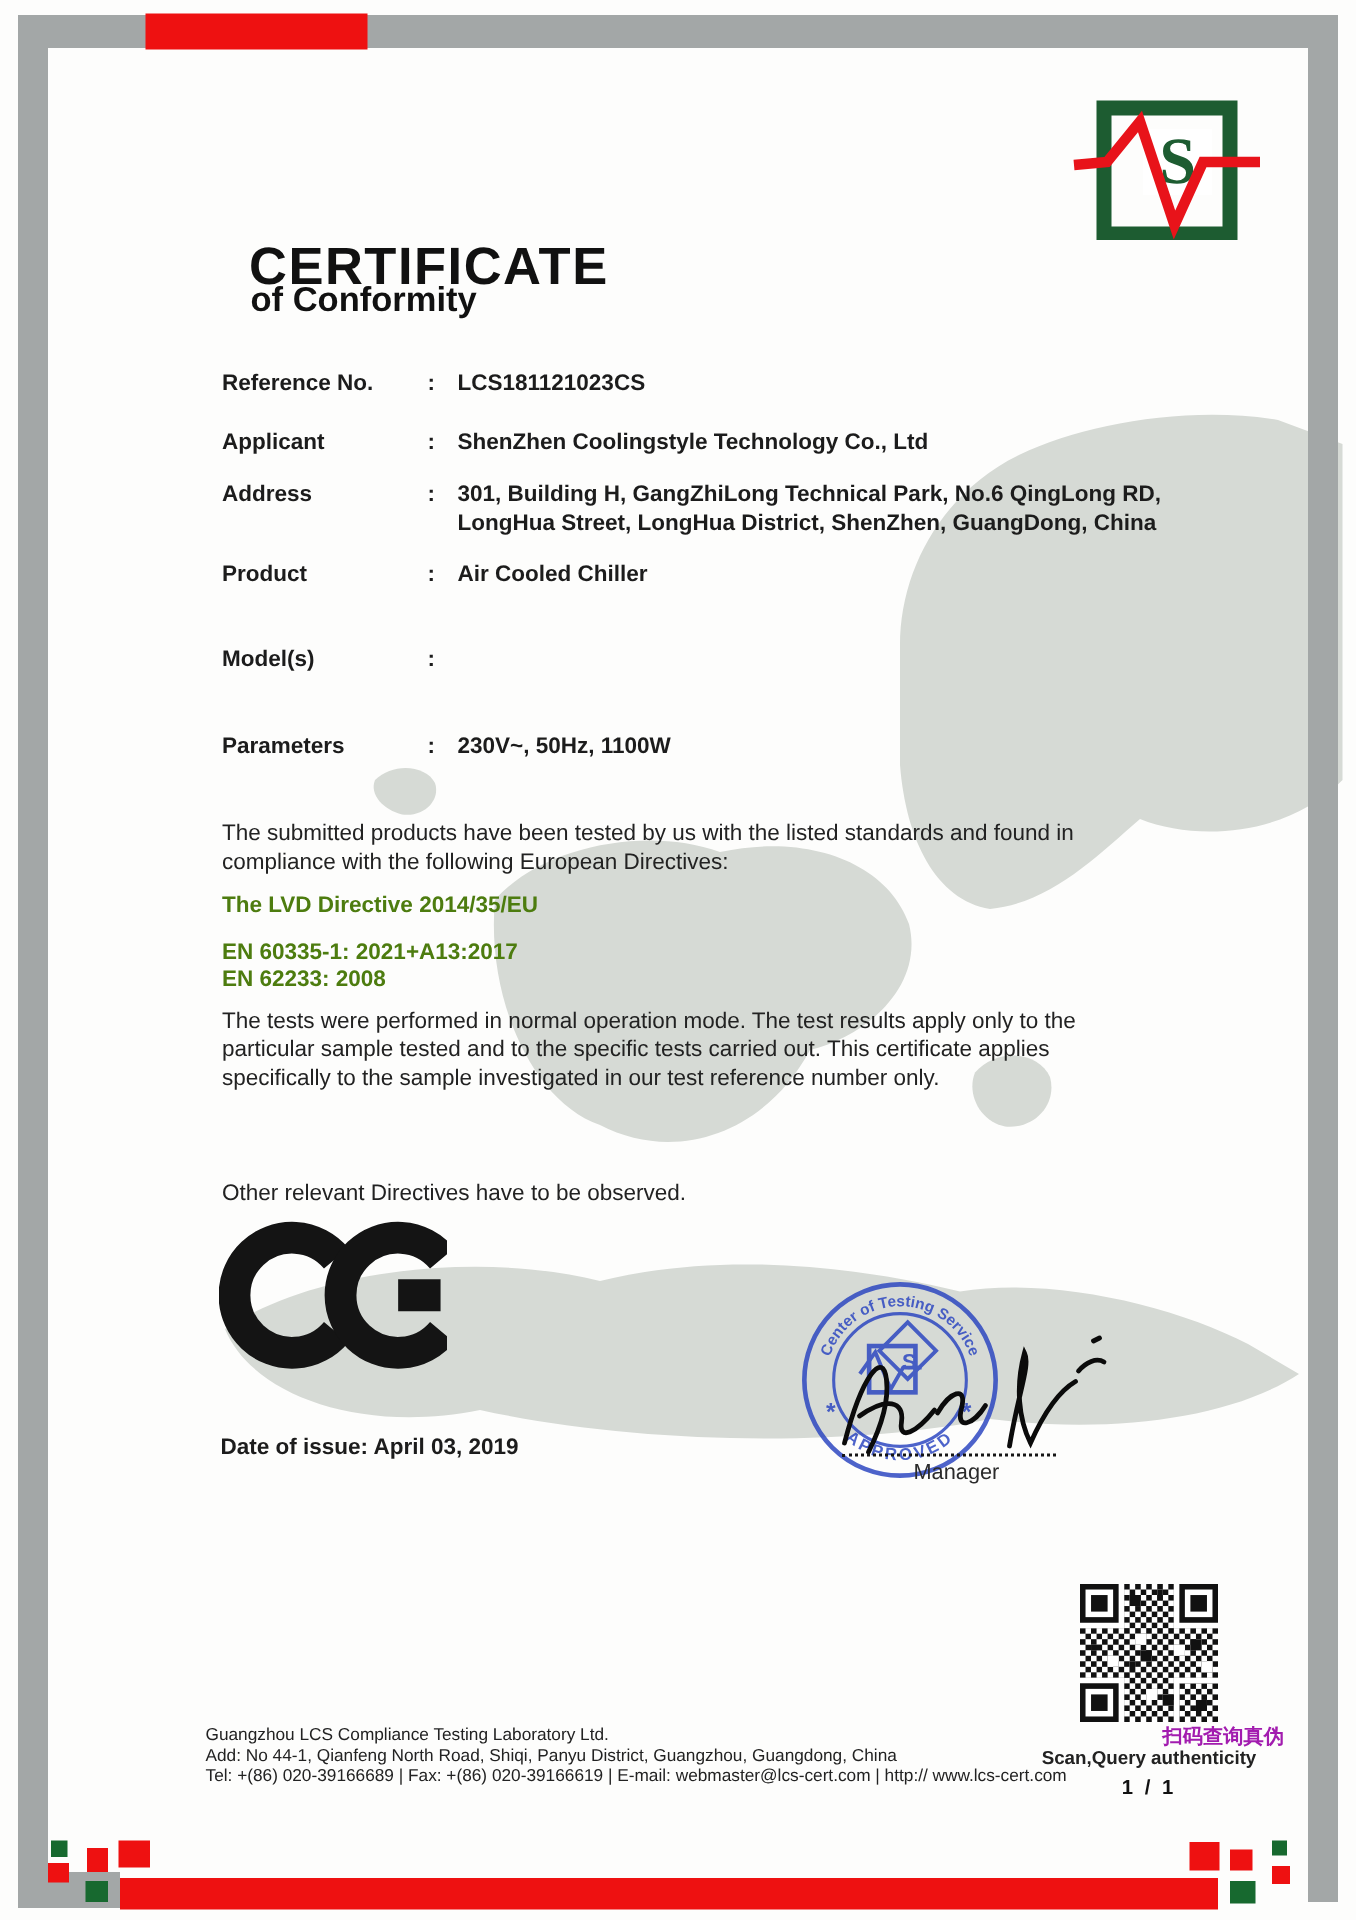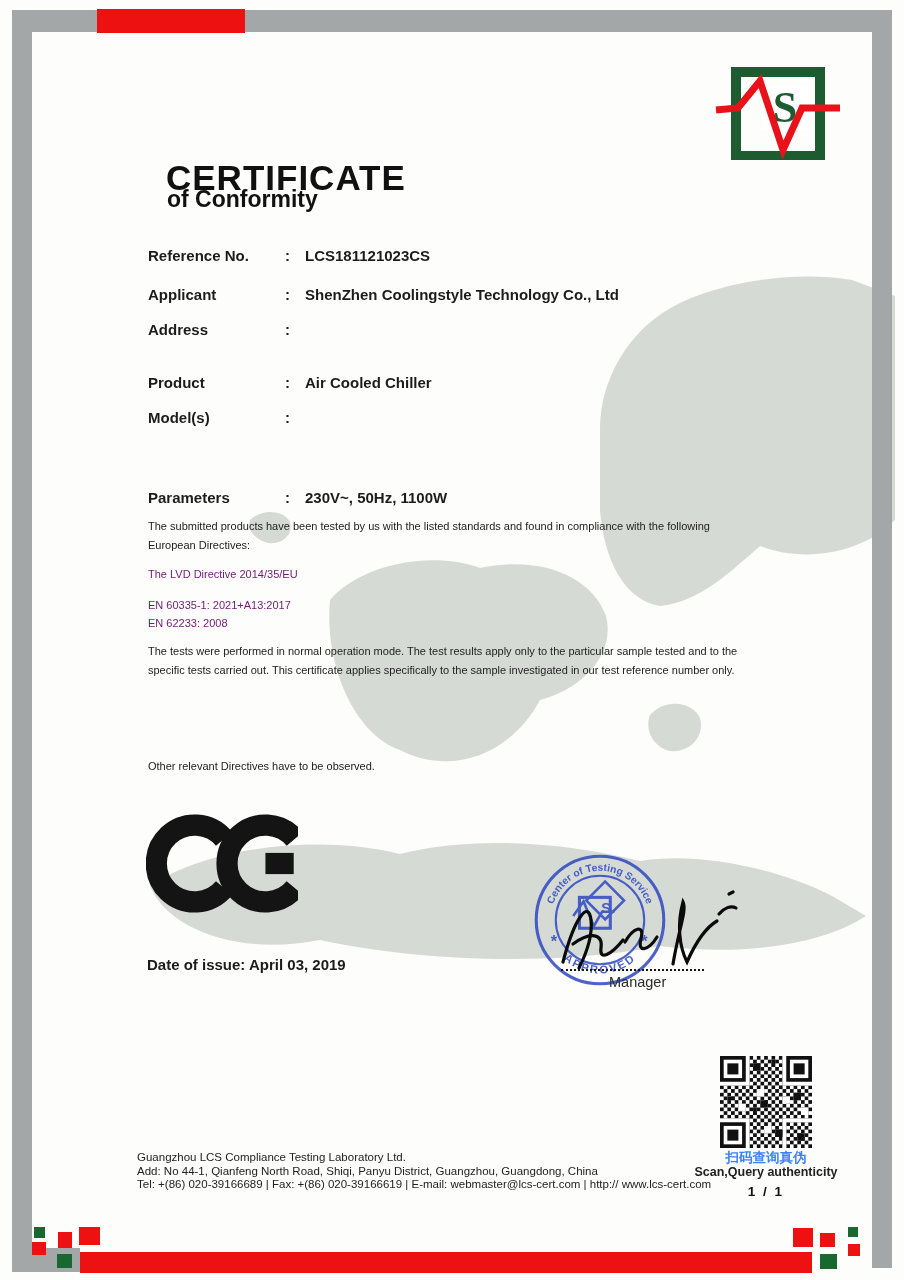--- a/index.html
+++ b/index.html
@@ -10,32 +10,32 @@
   .map{position:absolute;left:0;top:0;z-index:0;}
   .frame{position:absolute;background:#a3a7a7;z-index:1;}
   .redbit{position:absolute;background:#ee1111;z-index:2;}
   .greenbit{position:absolute;background:#17692f;z-index:3;}
   .title{position:absolute;left:166px;top:158px;font-size:35px;font-weight:bold;letter-spacing:1px;color:#111;z-index:4;}
   .subtitle{position:absolute;left:167px;top:186px;font-size:23px;font-weight:bold;color:#111;z-index:4;}
   .frow{position:absolute;left:148px;width:660px;display:flex;z-index:4;font-size:15px;font-weight:bold;line-height:19px;}
   .flbl{width:137px;flex:none;}
   .fcolon{width:20px;flex:none;}
   .fval{width:492px;flex:none;}
-  .para{position:absolute;left:148px;width:592px;font-size:11px;line-height:19px;color:#222;z-index:4;}
-  .bold{font-weight:normal;color:#701a75;}
+  .para{position:absolute;left:148px;width:592px;font-size:15px;line-height:19px;color:#222;z-index:4;margin-top:29px;}
+  .bold{font-weight:bold;color:#4d7c0f;}
   .datefield{position:absolute;left:147px;top:956px;font-size:15px;font-weight:bold;z-index:5;}
   .ce{position:absolute;left:146px;top:813px;z-index:4;}
   .logo{position:absolute;left:714px;top:60px;z-index:4;}
   .stampwrap{position:absolute;left:528px;top:848px;z-index:5;opacity:.82;}
   .sig{position:absolute;left:545px;top:884px;z-index:6;}
   .dotline{position:absolute;left:561px;top:969px;width:143px;border-top:2px dotted #161616;z-index:6;}
   .manager{position:absolute;left:609px;top:974px;font-size:14.5px;color:#2b2b2b;z-index:6;}
   .qr{position:absolute;left:720px;top:1056px;z-index:4;}
   .qrcap{position:absolute;left:676px;width:180px;text-align:center;z-index:4;font-weight:bold;}
-  .cap-cn{top:1149px;font-size:13.5px;color:#3b82f6;}
+  .cap-cn{top:1149px;font-size:13.5px;color:#a21caf;text-align:right;}
   .cap-en{top:1165px;font-size:12.5px;color:#222;}
   .pagenum{top:1184px;font-size:13.5px;letter-spacing:2px;color:#111;}
   .footer{position:absolute;left:137px;top:1151px;width:640px;font-size:11.5px;line-height:13.5px;color:#222;z-index:4;white-space:nowrap;}
 </style>
 </head>
 <body>
 
 <div class="sheet">
 
   <svg class="map" width="904" height="1280" viewBox="0 0 904 1280">
@@ -82,27 +82,28 @@
     <span class="fval">LCS181121023CS</span>
   </div>
   <div class="frow" style="top:285px;">
     <span class="flbl">Applicant</span>
     <span class="fcolon">:</span>
     <span class="fval">ShenZhen Coolingstyle Technology Co., Ltd</span>
   </div>
   <div class="frow" style="top:320px;">
     <span class="flbl">Address</span>
     <span class="fcolon">:</span>
+    <span class="fval">301, Building H, GangZhiLong Technical Park, No.6 QingLong RD, LongHua Street, LongHua District, ShenZhen, GuangDong, China</span>
   </div>
   <div class="frow" style="top:373px;align-items:center;">
     <span class="flbl">Product</span>
     <span class="fcolon">:</span>
     <span class="fval">Air Cooled Chiller</span>
   </div>
-  <div class="frow" style="top:408px;align-items:center;">
+  <div class="frow" style="top:430px;align-items:center;">
     <span class="flbl">Model(s)</span>
     <span class="fcolon">:</span>
   </div>
   <div class="frow" style="top:488px;">
     <span class="flbl">Parameters</span>
     <span class="fcolon">:</span>
     <span class="fval">230V~, 50Hz, 1100W</span>
   </div>
 
   <div class="para" style="top:517px;">The submitted products have been tested by us with the listed standards and found in compliance with the following European Directives:</div>

